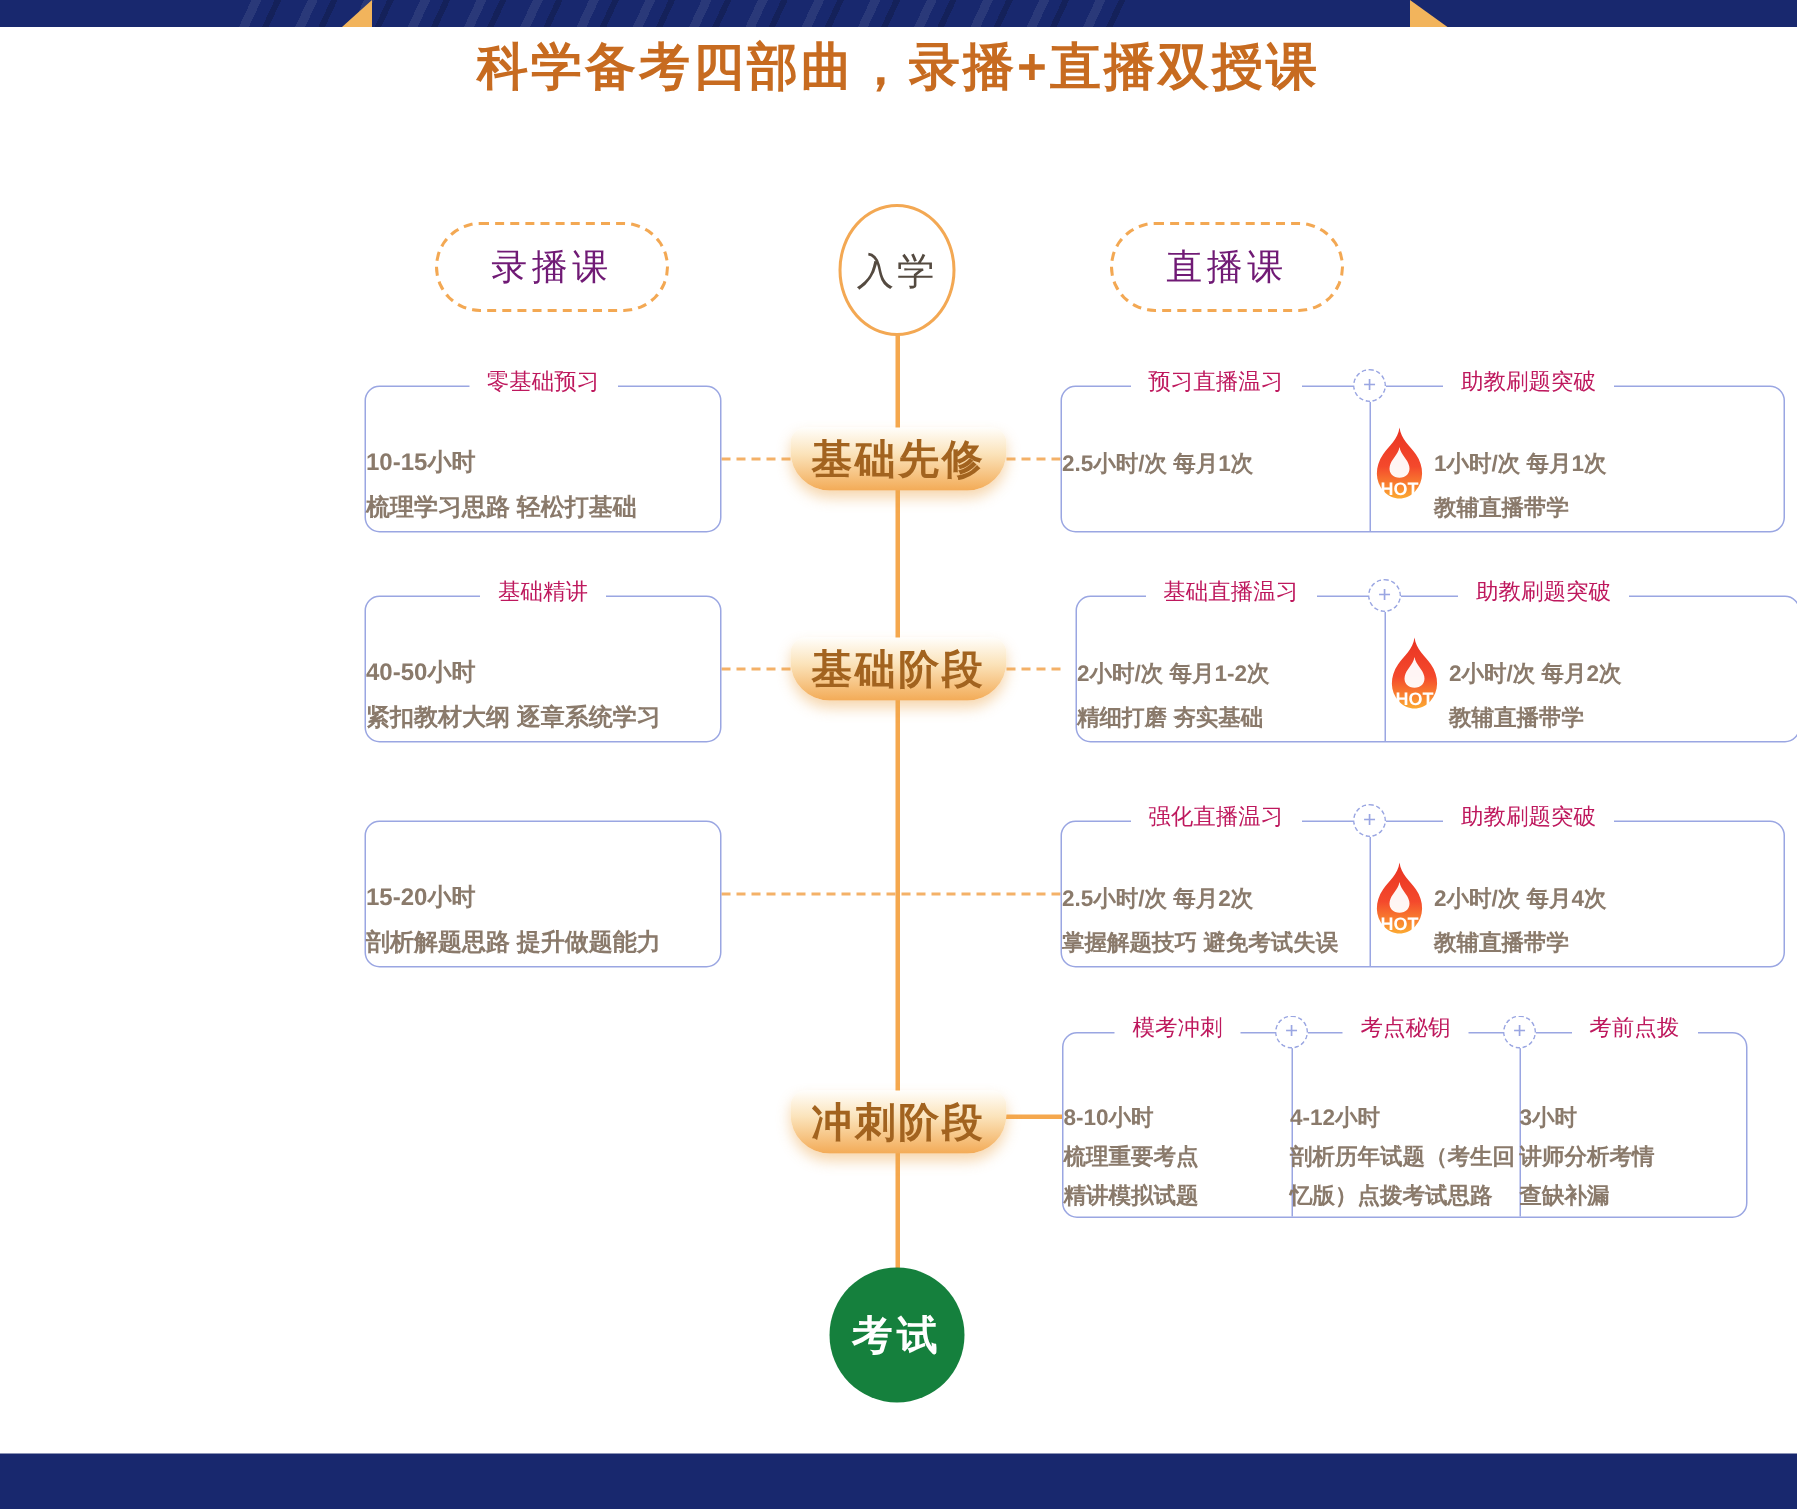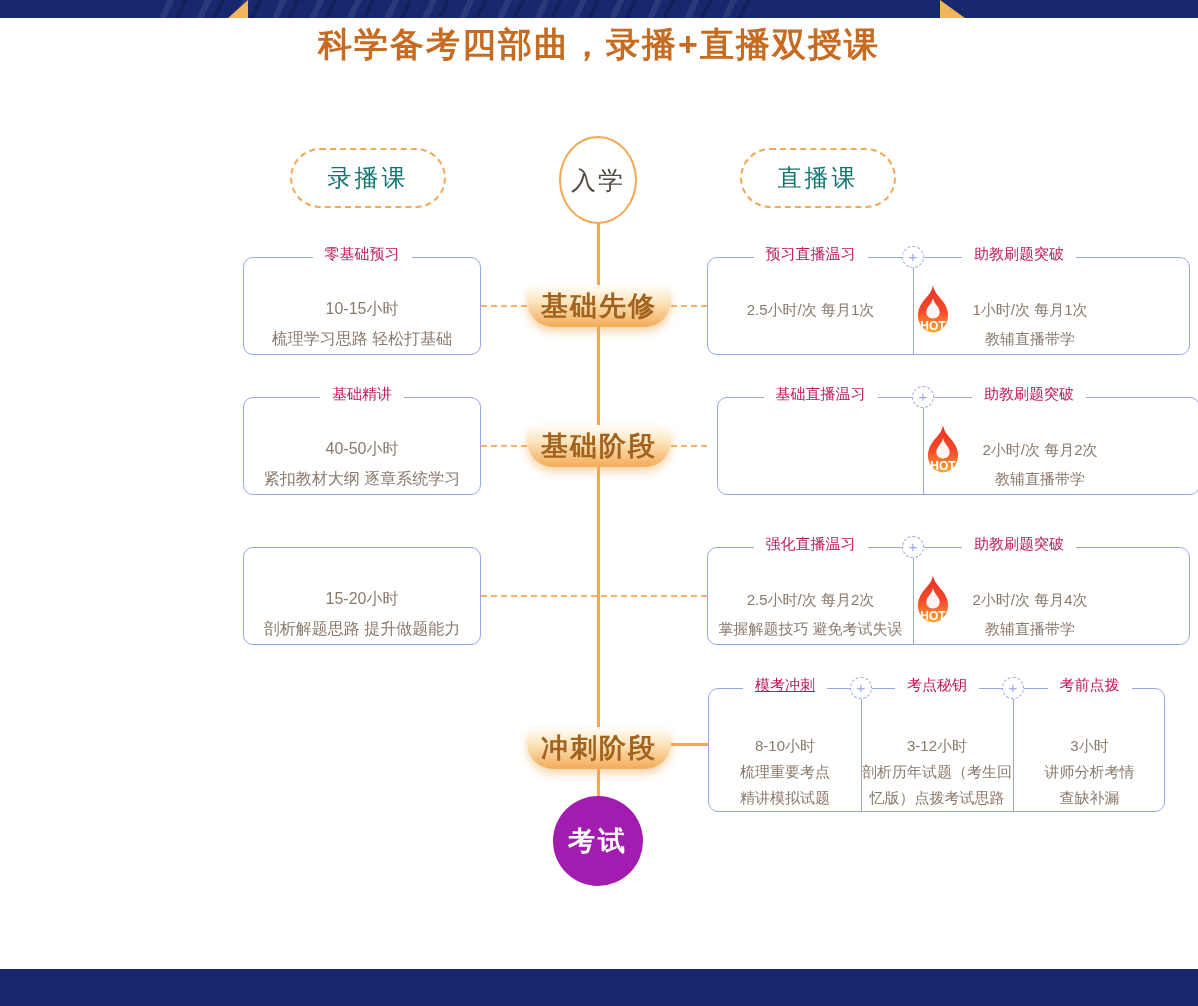--- a/index.html
+++ b/index.html
@@ -16,21 +16,21 @@
   .tri-right{position:absolute;top:0;left:940px;width:0;height:0;
     border-right:25px solid transparent;border-bottom:18px solid #f2b45c;}
 
   
   .page-title{position:absolute;top:22px;left:0;width:1198px;text-align:center;
     font-size:34px;font-weight:800;color:#c76b20;letter-spacing:2px;z-index:2;}
 
   
   .oval{position:absolute;box-sizing:border-box;width:156px;height:60px;background:#fff;
     border:2px dashed #f3a853;border-radius:32px;display:flex;align-items:center;justify-content:center;
-    font-size:24px;color:#0f766e;letter-spacing:3px;z-index:3;}
+    font-size:24px;color:#701a75;letter-spacing:3px;z-index:3;}
   .oval-recorded{left:290px;top:148px;}
   .oval-live{left:740px;top:148px;}
   .circle-enroll{position:absolute;left:559px;top:136px;width:78px;height:88px;box-sizing:border-box;
     background:#fff;border:2px solid #f3a853;border-radius:50%;display:flex;align-items:center;justify-content:center;
     font-size:25px;color:#544a40;letter-spacing:2px;z-index:3;}
 
   
   .vline{position:absolute;left:597px;top:223px;width:3px;height:625px;background:#f5a84e;z-index:0;}
   .dash-connector{position:absolute;left:481px;width:226px;height:0;border-top:2px dashed #f4b168;z-index:0;}
   .dash-r1{top:305px;} .dash-r2{top:445px;} .dash-r3{top:595px;}
@@ -52,42 +52,42 @@
   .lb-1{top:257px;} .lb-2{top:397px;} .lb-3{top:547px;}
   .right-group{left:707px;width:483px;height:98px;}
   .rg-1{top:257px;} .rg-2{top:397px;margin-left:10px;} .rg-3{top:547px;}
   .sprint-group{left:708px;top:688px;width:457px;height:124px;}
 
   .legend{position:absolute;top:-13px;text-align:center;font-size:15px;color:#be185d;z-index:2;}
   .legend span{background:#fff;padding:0 12px;}
   .legend-full{left:0;width:100%;}
   .legend-live{left:0;width:205px;}
   .legend-assist{left:205px;width:212px;}
-  .legend-s1{left:0;width:152px;text-decoration:underline;} .legend-s2{left:152px;width:152px;} .legend-s3{left:304px;width:153px;}
+  .legend-s1{left:0;width:152px;} .legend-s2{left:152px;width:152px;} .legend-s3{left:304px;width:153px;}
 
   .vdiv{position:absolute;top:0;bottom:0;width:1px;background:#9aa6e2;}
   .vdiv-a{left:205px;} .vdiv-s1{left:152px;} .vdiv-s2{left:304px;}
 
   .plus-badge{position:absolute;top:-12px;width:22px;height:22px;box-sizing:border-box;
     border:1px dashed #9aa6e2;border-radius:50%;background:#fff;color:#9aa6e2;
     font-size:15px;line-height:20px;text-align:center;z-index:3;}
   .plus-a{left:194px;} .plus-s1{left:141px;} .plus-s2{left:293px;}
 
-  .box-lines{position:absolute;text-align:center;color:#8a7a6b;}
+  .box-lines{position:absolute;color:#8a7a6b;font-weight:bold;}
   .lines-left{left:0;top:36px;width:100%;font-size:16px;line-height:30px;}
   .lines-live{left:0;top:37px;width:205px;font-size:15px;line-height:29px;}
   .lines-assist{left:248px;top:37px;width:148px;font-size:15px;line-height:29px;}
   .lines-sprint{top:44px;font-size:15px;line-height:26px;}
   .lines-s1{left:0;width:152px;} .lines-s2{left:151px;width:154px;} .lines-s3{left:304px;width:153px;}
 
   .flame{position:absolute;left:205px;top:26px;width:40px;height:52px;z-index:2;}
 
   
-  .circle-exam{position:absolute;left:553px;top:796px;width:90px;height:90px;border-radius:50%;
-    background:#a21caf;display:flex;align-items:center;justify-content:center;
+  .circle-exam{position:absolute;left:553px;top:845px;width:90px;height:90px;border-radius:50%;
+    background:#15803d;display:flex;align-items:center;justify-content:center;
     color:#fff;font-size:27px;font-weight:700;letter-spacing:3px;z-index:3;font-family:Liberation Serif, serif;}
 
   .defs-hidden{position:absolute;width:0;height:0;overflow:hidden;}
 </style>
 </head>
 <body>
 
 <svg class="defs-hidden" aria-hidden="true">
   <defs>
     <linearGradient id="flameGrad" x1="0" y1="0" x2="0" y2="1">
@@ -166,20 +166,24 @@
       <div>1小时/次 每月1次</div>
       <div>教辅直播带学</div>
     </div>
   </div>
 
   <div class="panel right-group rg-2">
     <div class="vdiv vdiv-a"></div>
     <div class="legend legend-live"><span>基础直播温习</span></div>
     <div class="legend legend-assist"><span>助教刷题突破</span></div>
     <div class="plus-badge plus-a">+</div>
+    <div class="box-lines lines-live">
+      <div>2小时/次 每月1-2次</div>
+      <div>精细打磨 夯实基础</div>
+    </div>
     <svg class="flame">
         <use href="#flame-symbol"></use>
       </svg>
     <div class="box-lines lines-assist">
       <div>2小时/次 每月2次</div>
       <div>教辅直播带学</div>
     </div>
   </div>
 
   <div class="panel right-group rg-3">
@@ -207,21 +211,21 @@
     <div class="legend legend-s2"><span>考点秘钥</span></div>
     <div class="legend legend-s3"><span>考前点拨</span></div>
     <div class="plus-badge plus-s1">+</div>
     <div class="plus-badge plus-s2">+</div>
     <div class="box-lines lines-sprint lines-s1">
       <div>8-10小时</div>
       <div>梳理重要考点</div>
       <div>精讲模拟试题</div>
     </div>
     <div class="box-lines lines-sprint lines-s2">
-      <div>3-12小时</div>
+      <div>4-12小时</div>
       <div>剖析历年试题（考生回</div>
       <div>忆版）点拨考试思路</div>
     </div>
     <div class="box-lines lines-sprint lines-s3">
       <div>3小时</div>
       <div>讲师分析考情</div>
       <div>查缺补漏</div>
     </div>
   </div>
 

